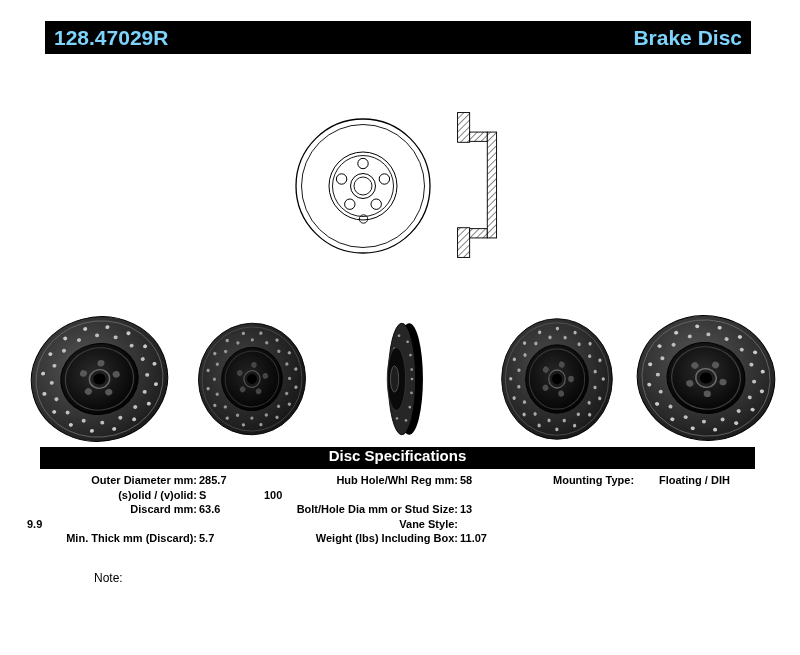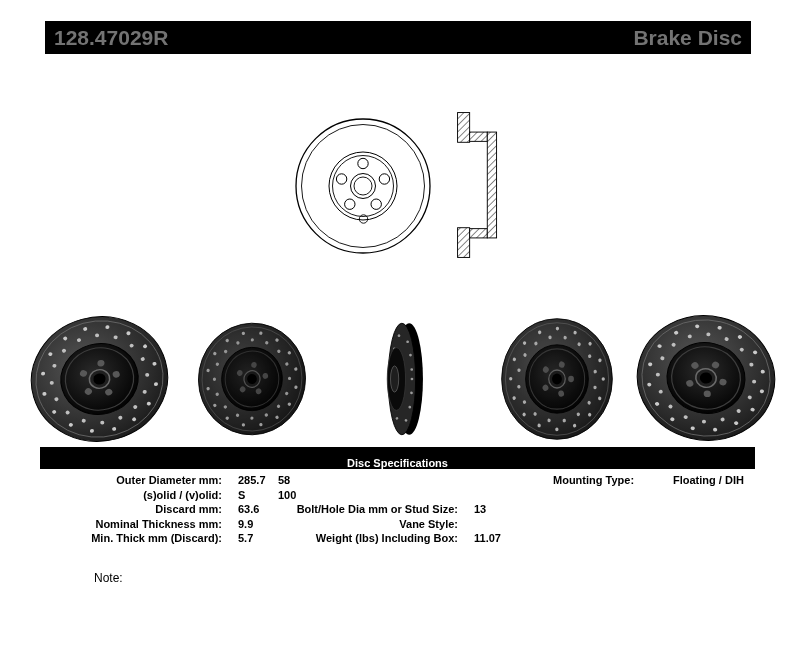--- a/index.html
+++ b/index.html
@@ -3,46 +3,46 @@
 <meta charset="utf-8">
 <style>
   html,body{margin:0;padding:0}
   body{
     width:800px;height:655px;position:relative;overflow:hidden;
     background:#fff;color:#000;
     font-family:"Liberation Sans", sans-serif;
   }
   .topbar{
     position:absolute;left:45px;top:21px;width:706px;height:33px;
-    background:#000;color:#737373;
+    background:#000;color:#7dd3fc;
     display:flex;align-items:center;justify-content:space-between;
     padding:0 9px;box-sizing:border-box;
     font-weight:bold;font-size:21px;
   }
   .tech-front{position:absolute;left:293px;top:116px}
   .tech-side{position:absolute;left:452px;top:110px}
   .photo{position:absolute}
   .photo svg{display:block}
   .dark1{filter:brightness(.78)}
   .dark2{filter:brightness(.88)}
   .specbar{
     position:absolute;left:40px;top:447px;width:715px;height:22px;
     background:#000;color:#fff;
-    display:flex;align-items:flex-end;justify-content:center;
-    font-weight:bold;font-size:11px;
+    display:flex;align-items:flex-start;justify-content:center;
+    font-weight:bold;font-size:15px;
   }
   .speccol{position:absolute;top:473px;font-size:11px;font-weight:bold;line-height:14.6px}
-  .col-left{left:50px;width:245px}
+  .col-left{left:25px;width:245px}
   .col-mid{left:262px;width:285px}
   .col-right{left:553px;width:240px}
   .spec-row{display:flex}
   .col-left .spec-label{width:172px;text-align:right;white-space:nowrap}
   .col-mid  .spec-label{width:196px;text-align:right;white-space:nowrap}
   .col-right .spec-label{width:104px;text-align:left;white-space:nowrap}
-  .spec-value{margin-left:16px;white-space:nowrap}
+  .spec-value{margin-left:2px;white-space:nowrap}
   .note{position:absolute;left:94px;top:571px;font-size:12px;font-weight:normal}
   .defs-holder{position:absolute;width:0;height:0;overflow:hidden}
 </style>
 </head>
 <body>
 
 <svg class="defs-holder" aria-hidden="true">
   <defs>
     <radialGradient id="gRotor" cx="42%" cy="38%" r="70%">
       <stop offset="0%" stop-color="#565656"></stop>
@@ -162,30 +162,30 @@
       </div>
       <div class="spec-row">
         <span class="spec-label">(s)olid / (v)olid:</span>
         <span class="spec-value">S</span>
       </div>
       <div class="spec-row">
         <span class="spec-label">Discard mm:</span>
         <span class="spec-value">63.6</span>
       </div>
       <div class="spec-row">
-        <span class="spec-label">Nominal Thickness mm:</span>
         <span class="spec-value">9.9</span>
       </div>
       <div class="spec-row">
         <span class="spec-label">Min. Thick mm (Discard):</span>
         <span class="spec-value">5.7</span>
       </div>
     </div>
   <div class="speccol col-mid">
       <div class="spec-row">
+        <span class="spec-label">Hub Hole/Whl Reg mm:</span>
         <span class="spec-value">58</span>
       </div>
       <div class="spec-row">
         <span class="spec-value">100</span>
       </div>
       <div class="spec-row">
         <span class="spec-label">Bolt/Hole Dia mm or Stud Size:</span>
         <span class="spec-value">13</span>
       </div>
       <div class="spec-row">

